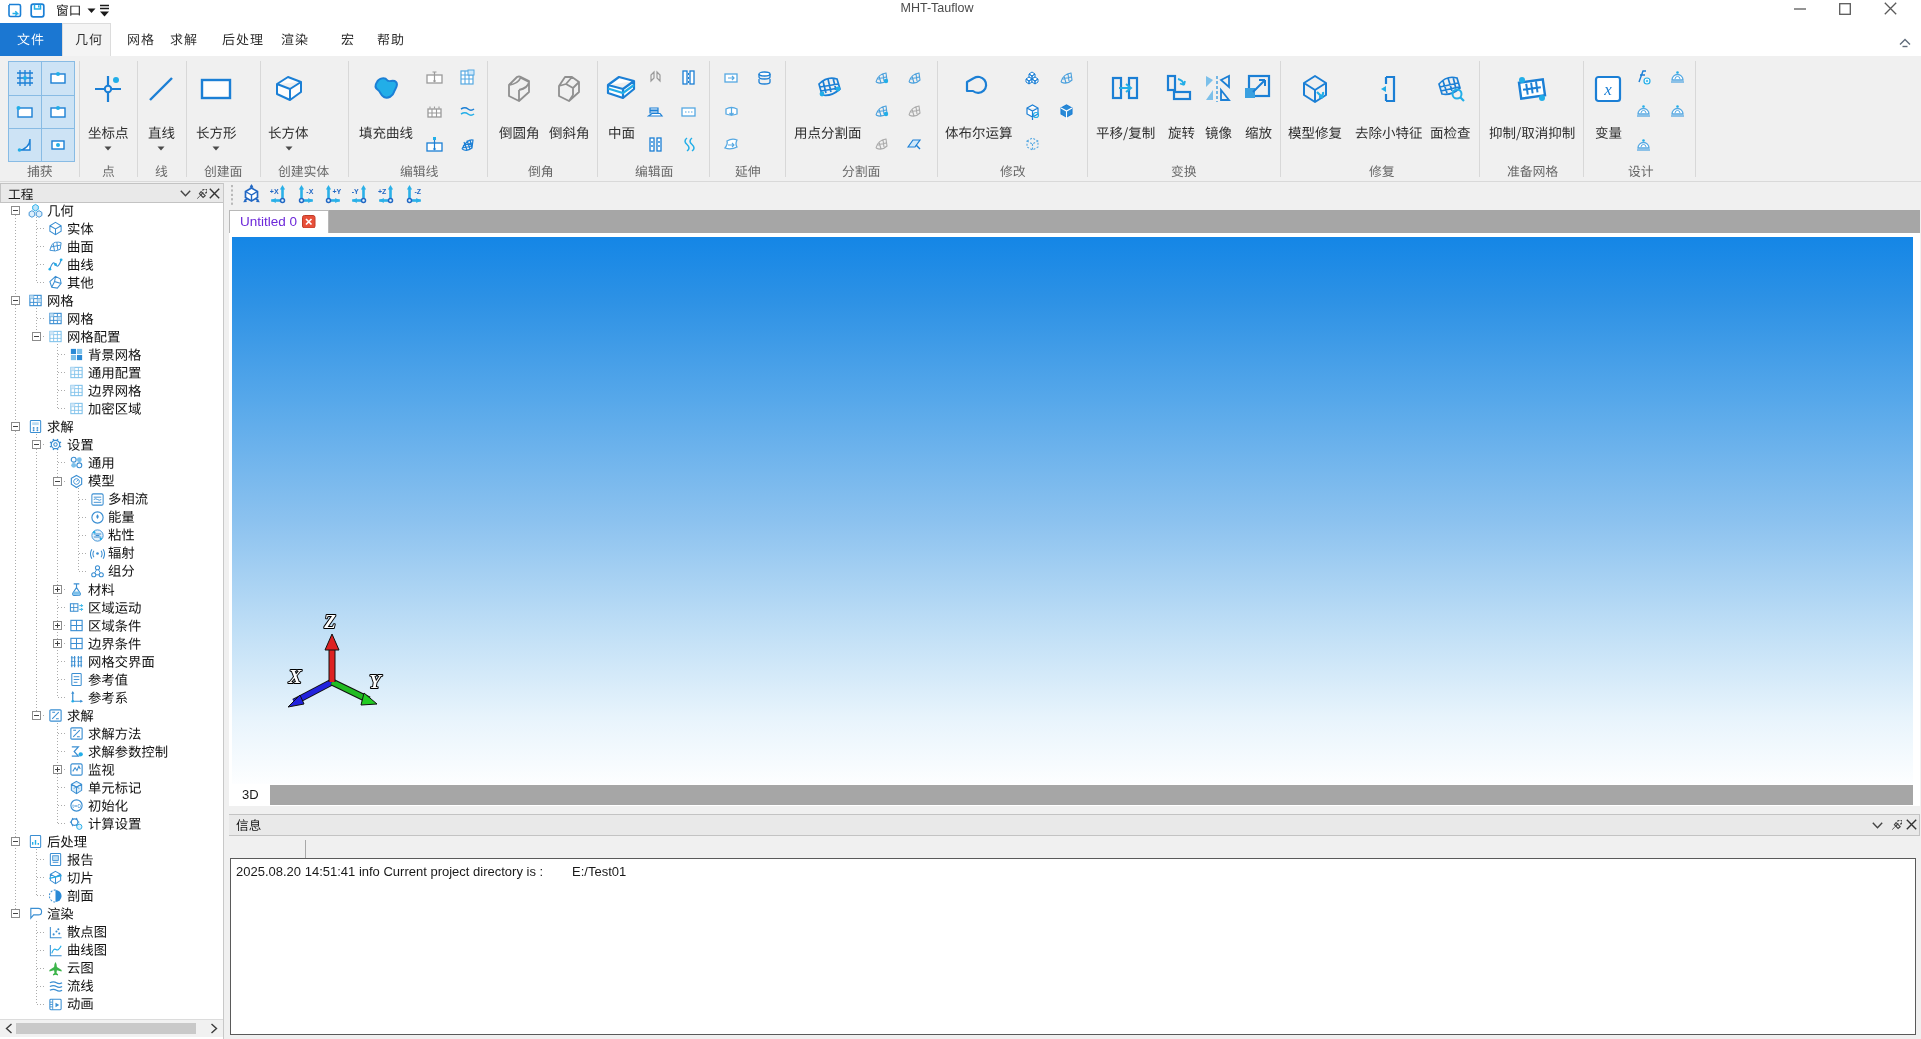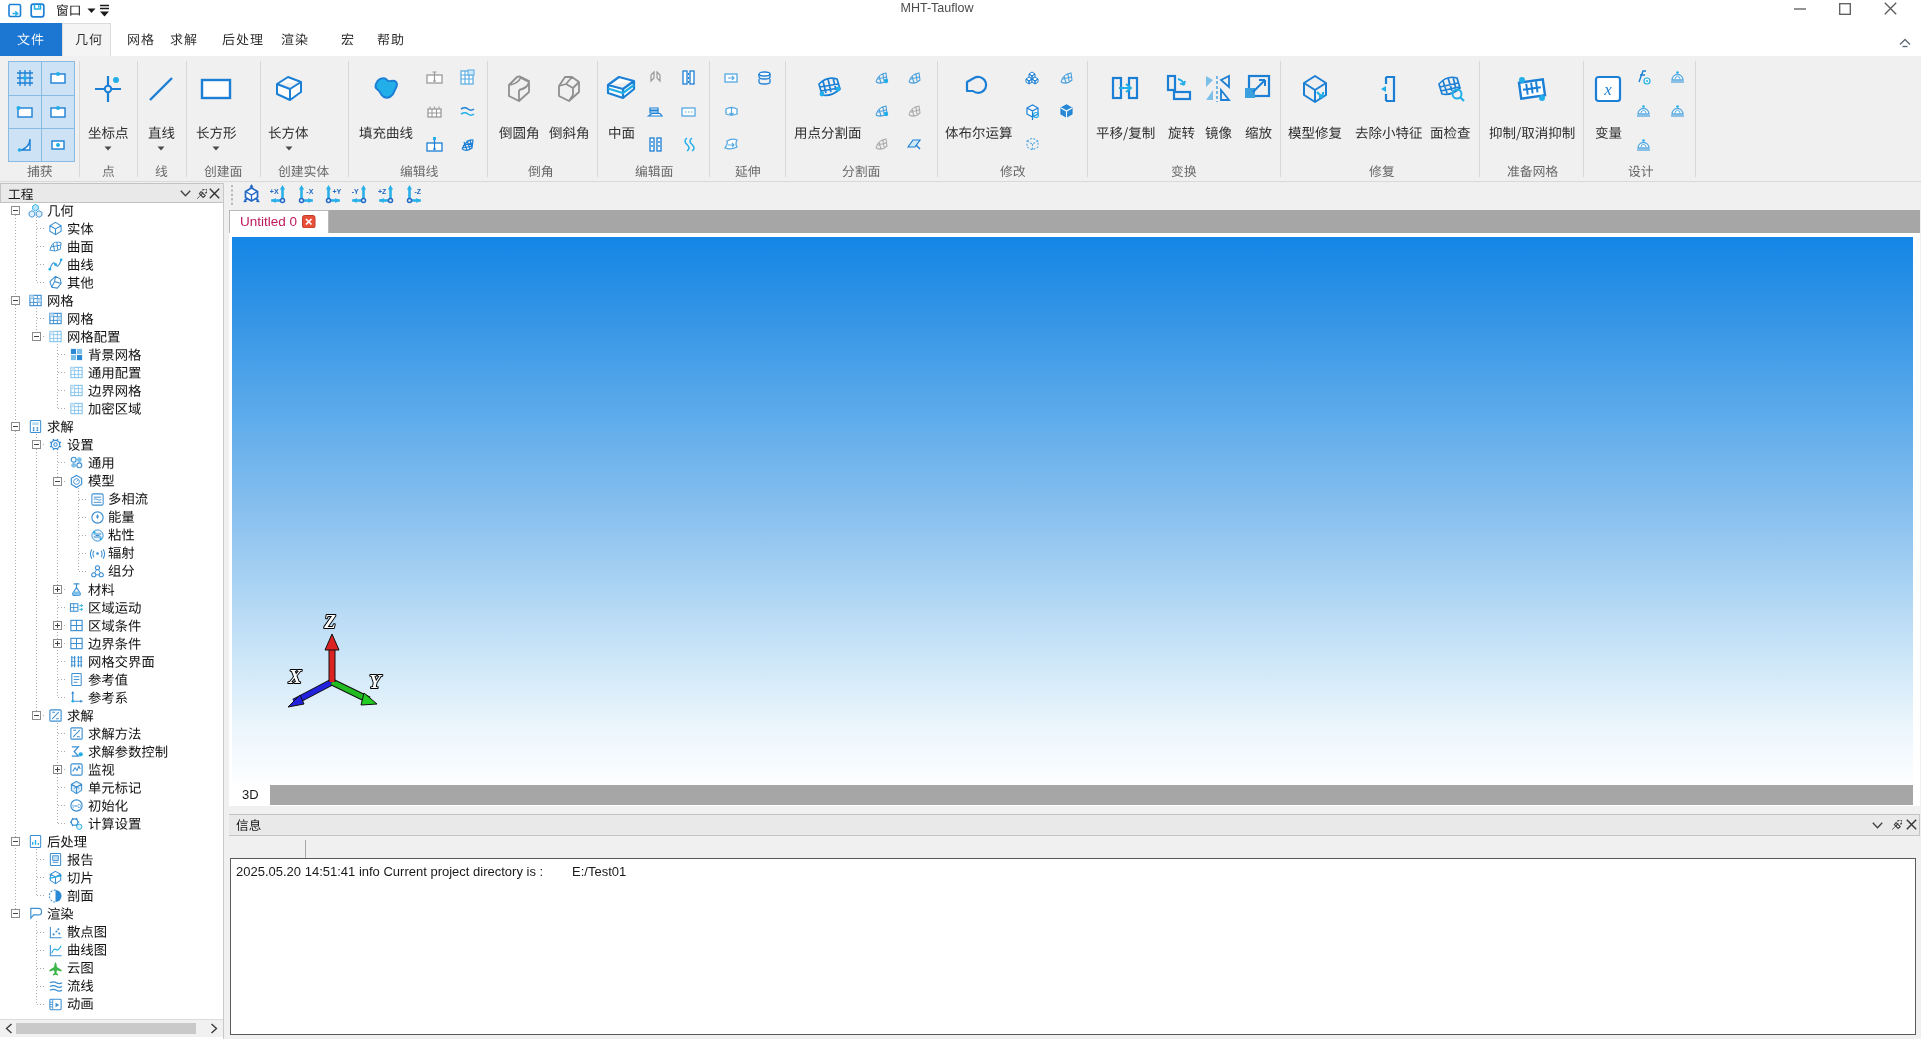--- a/index.html
+++ b/index.html
@@ -801,21 +801,21 @@
 <svg style="position:absolute;left:402.5px;top:184.5px;" width="21" height="21" viewBox="0 0 21 21">
     <path d="M6.5 4 v10.5" stroke="#2ab0e8" stroke-width="2.6"></path>
     <path d="M6.5 0 l-2.6 4.6 h5.2 z" fill="#2ab0e8"></path>
     <path d="M6.5 15.5 H17.8" stroke="#2ab0e8" stroke-width="2.6"></path>
     <path d="M17.8 15.5 l-4.6 -2.6 v5.2 z" fill="#2ab0e8"></path>
     <circle cx="6.5" cy="15.5" r="2" fill="#eaf6fd" stroke="#2268c4" stroke-width="1.5"></circle>
     <text x="14.8" y="8.5" font-size="7" font-weight="bold" font-family="Liberation Sans,sans-serif" fill="#2268c4" text-anchor="middle">-Z</text>
   </svg>
 <div style="position:absolute;left:229px;top:209.5px;width:1691px;height:23px;background:#a6a6a6;"></div>
 <div style="position:absolute;left:229px;top:210px;width:100px;height:23px;background:#ffffff;border:1px solid #b8b8b8;border-bottom:none;box-sizing:border-box;"></div>
-<div style="position:absolute;top:213.5px;font-family:'Liberation Sans',sans-serif;font-size:13.5px;color:#be185d;white-space:pre;left:240px;">Untitled 0</div>
+<div style="position:absolute;top:213.5px;font-family:'Liberation Sans',sans-serif;font-size:13.5px;color:#6d28d9;white-space:pre;left:240px;">Untitled 0</div>
 <svg style="position:absolute;left:302px;top:214.5px;" width="13.5" height="13.5" viewBox="0 0 13.5 13.5">
     <rect x="0.5" y="0.5" width="12.5" height="12.5" rx="2" fill="#e8503a" stroke="#c03c28"></rect>
     <path d="M4 4 L9.5 9.5 M9.5 4 L4 9.5" stroke="#fff" stroke-width="1.7"></path>
   </svg>
 <div style="position:absolute;left:229px;top:232.5px;width:1691px;height:573.5px;background:#ffffff;"></div>
 <div style="position:absolute;left:232px;top:236.5px;width:1680.5px;height:547px;background:linear-gradient(to bottom,#1486e6 0%,#2e92e5 12%,#57a8ea 30%,#8cc2ef 52%,#c0dff6 72%,#e8f4fc 88%,#fdfeff 100%);"></div>
 <svg style="position:absolute;left:270px;top:610px;" width="130" height="110" viewBox="0 0 130 110">
 <g stroke-linejoin="round">
 <path d="M62 72 L24 92" stroke="#101010" stroke-width="7"></path>
 <path d="M62 72 L24 92" stroke="#2222dd" stroke-width="5"></path>
@@ -851,21 +851,21 @@
       <path d="M3.8 7 L1.2 9.6" stroke-width="0.9"></path>
       <path d="M7.9 5.4 l1.3 1.3 -2.1 1.7 -3.7 -3.7 1.7 -2.1 z"></path>
     </g>
   </svg>
 <svg style="position:absolute;left:1906px;top:819px;" width="11" height="11" viewBox="0 0 11 11">
     <path d="M0.8 0.8 L10.2 10.2 M10.2 0.8 L0.8 10.2" stroke="#333" stroke-width="1.4"></path>
   </svg>
 <div style="position:absolute;left:229px;top:835.5px;width:1692px;height:22px;background:#f0f0f0;"></div>
 <div style="position:absolute;left:305px;top:840px;width:1px;height:18px;background:#a8a8a8;"></div>
 <div style="position:absolute;left:229.5px;top:857.5px;width:1686.5px;height:177.5px;background:#ffffff;border:1px solid #5a5a5a;box-sizing:border-box;"></div>
-<div style="position:absolute;top:864px;font-family:'Liberation Sans',sans-serif;font-size:13px;color:#1a1a1a;white-space:pre;left:236px;">2025.05.20 14:51:41 info Current project directory is :        E:/Test01</div>
+<div style="position:absolute;top:864px;font-family:'Liberation Sans',sans-serif;font-size:13px;color:#1a1a1a;white-space:pre;left:236px;">2025.08.20 14:51:41 info Current project directory is :        E:/Test01</div>
 <div style="position:absolute;left:0px;top:183px;width:224px;height:856px;background:#ffffff;"></div>
 <div style="position:absolute;left:0px;top:183px;width:224px;height:20px;background:#e9e9e9;border:1px solid #c3c3c3;box-sizing:border-box;"></div>
 <svg style="position:absolute;left:8.0px;top:184.5px;overflow:visible" width="27" height="19">
     <g fill="#1a1a1a" transform="translate(0,13.97) scale(0.012700,-0.012700)">
       <use href="#g5de5" x="0"></use>
       <use href="#g7a0b" x="1000"></use>
     </g>
   </svg>
 <svg style="position:absolute;left:180px;top:190px;" width="11" height="7" viewBox="0 0 11 7">
     <path d="M0.8 0.8 L5.5 5.8 L10.2 0.8" fill="none" stroke="#444" stroke-width="1.4"></path>

